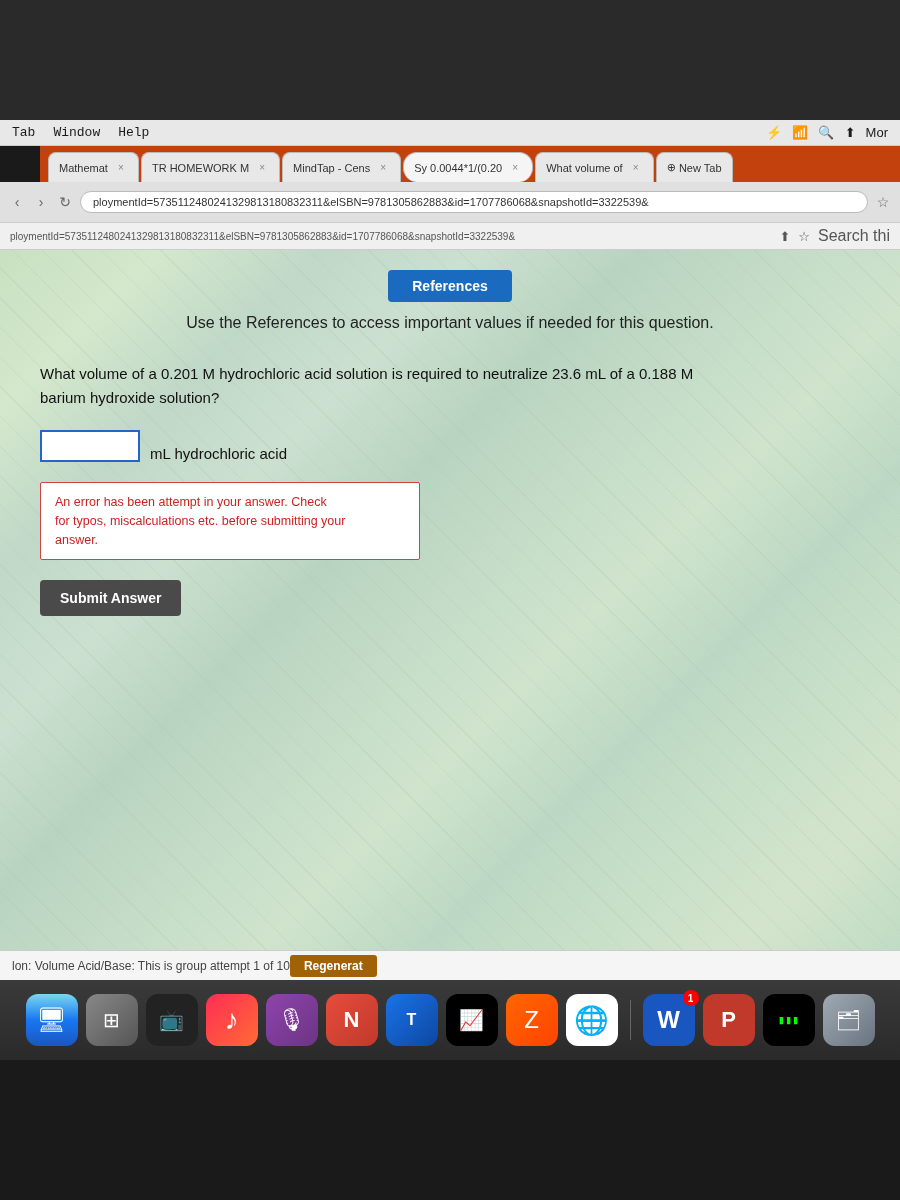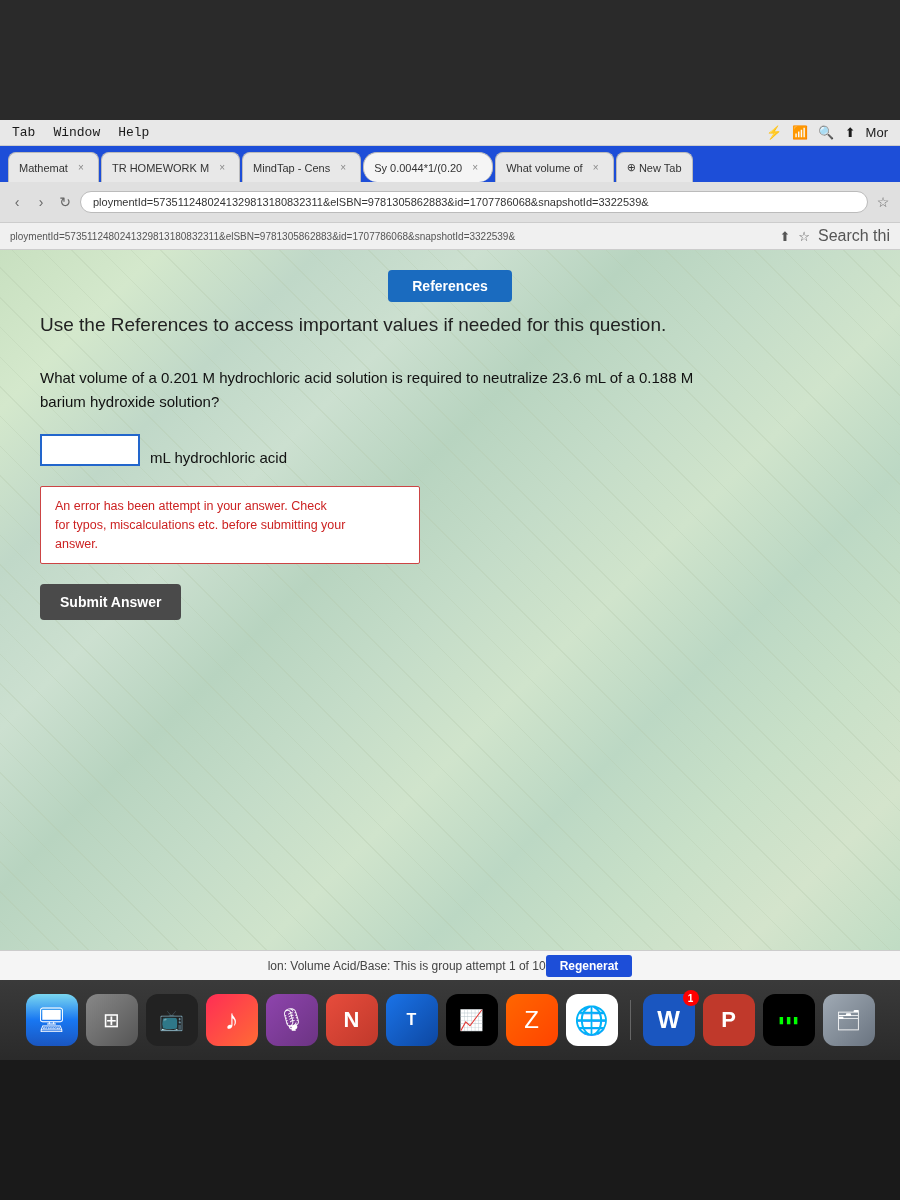--- a/index.html
+++ b/index.html
@@ -45,25 +45,26 @@
     }
     .menu-bar-right span {
       font-size: 13px;
       color: #1a1a1a;
     }
 
     
     .tab-bar {
       display: flex;
       align-items: flex-end;
-      background: #1d4ed8;
+      background: #c2410c;
       height: 36px;
       padding: 0 8px;
       gap: 2px;
       overflow: hidden;
+      margin-left: 40px;
     }
     .tab {
       display: flex;
       align-items: center;
       background: #e8e8e8;
       border-radius: 8px 8px 0 0;
       padding: 0 10px;
       height: 30px;
       font-size: 11px;
       color: #333;
@@ -196,22 +197,22 @@
       font-size: 14px;
       font-weight: 600;
       cursor: pointer;
       display: block;
       margin: 0 auto 12px auto;
       position: relative;
       z-index: 1;
     }
 
     .references-label {
-      text-align: left;
-      font-size: 19px;
+      text-align: center;
+      font-size: 16px;
       color: #222;
       margin-bottom: 30px;
       position: relative;
       z-index: 1;
     }
 
     
     .question-text {
       font-size: 15px;
       color: #111;
@@ -282,26 +283,26 @@
 
     
     .status-bar {
       background: #f5f5f5;
       border-top: 1px solid #ccc;
       padding: 4px 12px;
       font-size: 12px;
       color: #444;
       display: flex;
       align-items: center;
-      justify-content: center;
+      justify-content: flex-start;
       height: 30px;
     }
 
     .regenerate-btn {
-      background: #1d4ed8;
+      background: #a16207;
       color: white;
       border: none;
       padding: 4px 14px;
       font-size: 12px;
       font-weight: 600;
       cursor: pointer;
       border-radius: 3px;
     }
 
     

